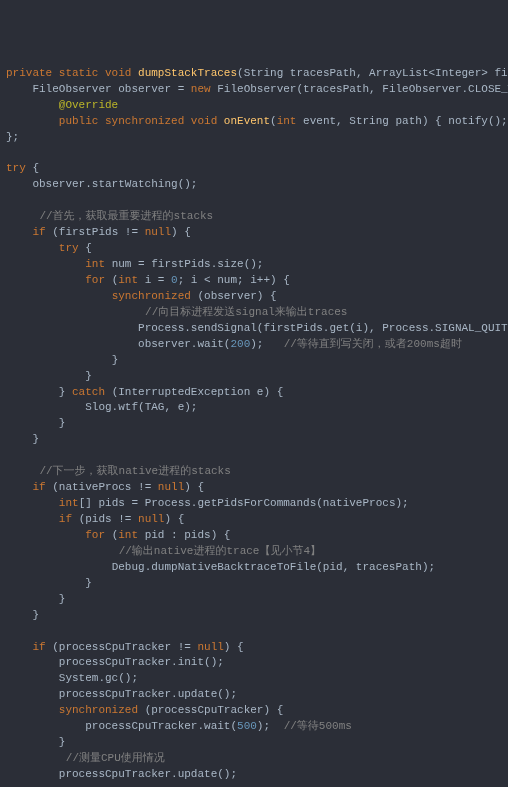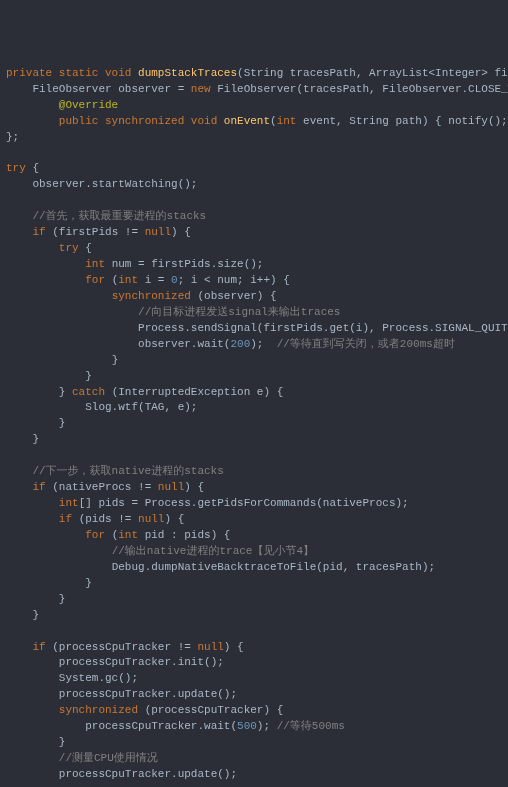--- a/index.html
+++ b/index.html
@@ -12,21 +12,21 @@
     width: 508px;
     height: 787px;
     overflow: hidden;
     padding: 2px 0 2px 6px;
     white-space: pre;
   }
   .kw { color: #cc7832; margin-top: 47px; }
   .num { color: #6897bb; }
   .fn { color: #ffc66d; }
   .ann { color: #bbb529; margin-top: 16px; }
-  .cm { color: #808080; }
+  .cm { color: #808080; margin-left: 7px; }
   .id { color: #a9b7c6; }
   .line { display: block; }
 </style>
 </head>
 <body>
 
 
 
 <div id="code"><span class="line"><span></span><span class="kw">private static void </span><span class="fn">dumpStackTraces</span><span class="id">(String tracesPath, ArrayList&lt;Integer&gt; firstPids, ProcessC</span></span><span class="line"><span>    </span><span class="id">FileObserver observer = </span><span class="kw">new </span><span class="id">FileObserver(tracesPath, FileObserver.CLOSE_WRITE) {</span></span><span class="line"><span>        </span><span class="ann">@Override</span></span><span class="line"><span>        </span><span class="kw">public synchronized void </span><span class="fn">onEvent</span><span class="id">(</span><span class="kw">int </span><span class="id">event, String path) { notify(); }</span></span><span class="line"><span></span><span class="id">};</span></span><span class="line"><span></span><span class="id"> </span></span><span class="line"><span></span><span class="kw">try </span><span class="id">{</span></span><span class="line"><span>    </span><span class="id">observer.startWatching();</span></span><span class="line"><span>    </span><span class="id"> </span></span><span class="line"><span>    </span><span class="cm">//首先，获取最重要进程的stacks</span></span><span class="line"><span>    </span><span class="kw">if </span><span class="id">(firstPids != </span><span class="kw">null</span><span class="id">) {</span></span><span class="line"><span>        </span><span class="kw">try </span><span class="id">{</span></span><span class="line"><span>            </span><span class="kw">int </span><span class="id">num = firstPids.size();</span></span><span class="line"><span>            </span><span class="kw">for </span><span class="id">(</span><span class="kw">int </span><span class="id">i = </span><span class="num">0</span><span class="id">; i &lt; num; i++) {</span></span><span class="line"><span>                </span><span class="kw">synchronized </span><span class="id">(observer) {</span></span><span class="line"><span>                    </span><span class="cm">//向目标进程发送signal来输出traces</span></span><span class="line"><span>                    </span><span class="id">Process.sendSignal(firstPids.get(i), Process.SIGNAL_QUIT);</span></span><span class="line"><span>                    </span><span class="id">observer.wait(</span><span class="num">200</span><span class="id">);  </span><span class="cm">//等待直到写关闭，或者200ms超时</span></span><span class="line"><span>                </span><span class="id">}</span></span><span class="line"><span>            </span><span class="id">}</span></span><span class="line"><span>        </span><span class="id">} </span><span class="kw">catch </span><span class="id">(InterruptedException e) {</span></span><span class="line"><span>            </span><span class="id">Slog.wtf(TAG, e);</span></span><span class="line"><span>        </span><span class="id">}</span></span><span class="line"><span>    </span><span class="id">}</span></span><span class="line"><span>    </span><span class="id"> </span></span><span class="line"><span>    </span><span class="cm">//下一步，获取native进程的stacks</span></span><span class="line"><span>    </span><span class="kw">if </span><span class="id">(nativeProcs != </span><span class="kw">null</span><span class="id">) {</span></span><span class="line"><span>        </span><span class="kw">int</span><span class="id">[] pids = Process.getPidsForCommands(nativeProcs);</span></span><span class="line"><span>        </span><span class="kw">if </span><span class="id">(pids != </span><span class="kw">null</span><span class="id">) {</span></span><span class="line"><span>            </span><span class="kw">for </span><span class="id">(</span><span class="kw">int </span><span class="id">pid : pids) {</span></span><span class="line"><span>                </span><span class="cm">//输出native进程的trace【见小节4】</span></span><span class="line"><span>                </span><span class="id">Debug.dumpNativeBacktraceToFile(pid, tracesPath);</span></span><span class="line"><span>            </span><span class="id">}</span></span><span class="line"><span>        </span><span class="id">}</span></span><span class="line"><span>    </span><span class="id">}</span></span><span class="line"><span>    </span><span class="id"> </span></span><span class="line"><span>    </span><span class="kw">if </span><span class="id">(processCpuTracker != </span><span class="kw">null</span><span class="id">) {</span></span><span class="line"><span>        </span><span class="id">processCpuTracker.init();</span></span><span class="line"><span>        </span><span class="id">System.gc();</span></span><span class="line"><span>        </span><span class="id">processCpuTracker.update();</span></span><span class="line"><span>        </span><span class="kw">synchronized </span><span class="id">(processCpuTracker) {</span></span><span class="line"><span>            </span><span class="id">processCpuTracker.wait(</span><span class="num">500</span><span class="id">); </span><span class="cm">//等待500ms</span></span><span class="line"><span>        </span><span class="id">}</span></span><span class="line"><span>        </span><span class="cm">//测量CPU使用情况</span></span><span class="line"><span>        </span><span class="id">processCpuTracker.update();</span></span><span class="line"><span>        </span><span class="id"> </span></span></div>
 

